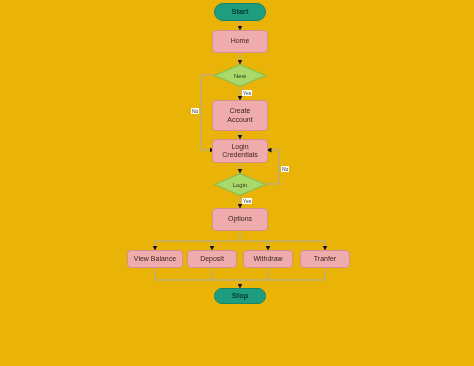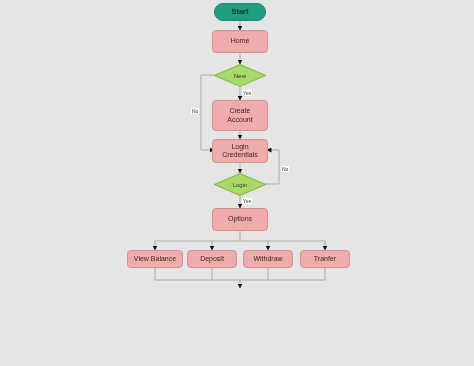--- a/index.html
+++ b/index.html
@@ -10,21 +10,21 @@
   body {
     width: 474px;
     height: 366px;
     font-family: "Liberation Sans", sans-serif;
     overflow: hidden;
   }
   #canvas {
     position: relative;
     width: 474px;
     height: 366px;
-    background: #e5e5e5;
+    background: #eab308;
   }
   #edges {
     position: absolute;
     left: 0;
     top: 0;
     width: 474px;
     height: 366px;
   }
   .node {
     position: absolute;
@@ -172,14 +172,17 @@
   <div class="node process" style="left:187px; top:250px; width:50px; height:18px;">
     <span>Deposit</span>
   </div>
   <div class="node process" style="left:243px; top:250px; width:50px; height:18px;">
     <span>Withdraw</span>
   </div>
   <div class="node process" style="left:300px; top:250px; width:50px; height:18px;">
     <span>Tranfer</span>
   </div>
 
+  <div class="node terminator" style="left:214px; top:288px; width:52px; height:16px;">
+    <span>Stop</span>
+  </div>
 
 </div>
 
 </body></html>

